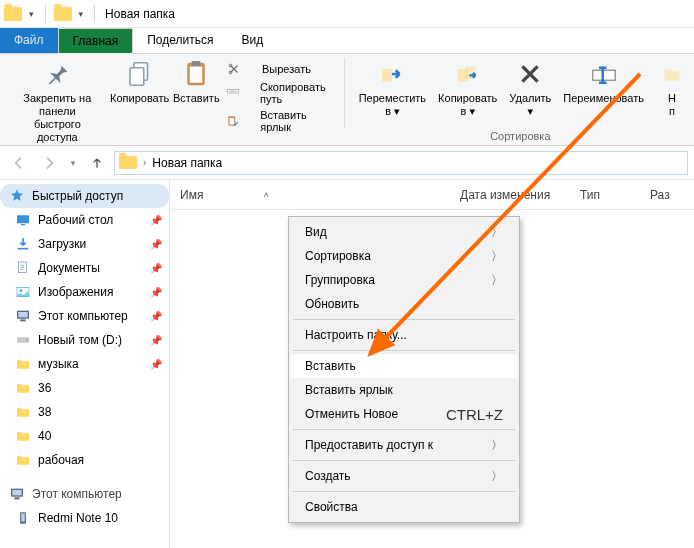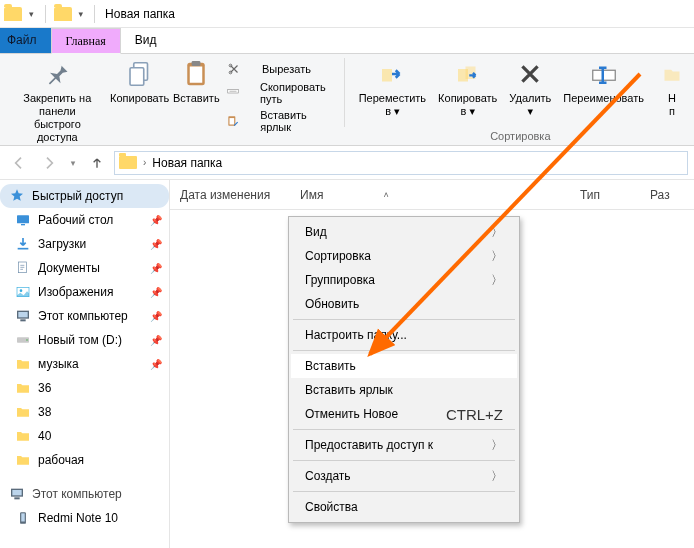--- a/index.html
+++ b/index.html
@@ -10,22 +10,22 @@
   .titlebar .qat { display: flex; align-items: center; gap: 4px; }
   .titlebar .folder-icon { width: 18px; height: 14px; background: #ffd868; border-radius: 2px 2px 0 0; position: relative; display: inline-block; }
   .titlebar .folder-icon:before { content: ""; position: absolute; top: -3px; left: 0; width: 8px; height: 3px; background: #ffd868; border-radius: 2px 2px 0 0; }
   .titlebar .sep { width: 1px; height: 18px; background: #d5d5d5; margin: 0 4px; }
   .titlebar .title { margin-left: 6px; font-size: 12px; }
   .titlebar .dd { font-size: 9px; color: #555; padding: 0 3px; }
 
   
   .ribbon-tabs { height: 26px; display: flex; align-items: stretch; border-bottom: 1px solid #d5d5d5; background: #fff; }
   .ribbon-tabs .tab { padding: 5px 14px; font-size: 12px; cursor: default; }
-  .ribbon-tabs .tab.file { background: #1979ca; color: #0f172a; padding-left: 7px; }
-  .ribbon-tabs .tab.active { background: #f0abfc; border: 1px solid #d5d5d5; border-bottom: 1px solid #f5f6f7; margin-bottom: -1px; font-family: Liberation Serif, serif; }
+  .ribbon-tabs .tab.file { background: #1979ca; color: #e5e5e5; }
+  .ribbon-tabs .tab.active { background: #15803d; border: 1px solid #d5d5d5; border-bottom: 1px solid #f5f6f7; margin-bottom: -1px; }
 
   
   .ribbon { height: 92px; background: #f5f6f7; border-bottom: 1px solid #d5d5d5; display: flex; align-items: stretch; overflow: hidden; }
   .group { display: flex; flex-direction: column; padding: 2px 6px 0; }
   .group-row { display: flex; align-items: flex-start; flex: 1; }
   .group-label { text-align: center; font-size: 11px; color: #6a6a6a; padding: 0 0 3px; }
   .vbtn { display: flex; flex-direction: column; align-items: center; justify-content: flex-start; padding: 2px 6px; min-width: 50px; }
   .vbtn .icon { width: 32px; height: 32px; display: flex; align-items: center; justify-content: center; margin-bottom: 2px; }
   .vbtn .lbl { font-size: 11px; text-align: center; line-height: 13px; }
   .small-list { display: flex; flex-direction: column; justify-content: flex-start; gap: 2px; padding-top: 4px; }
@@ -82,20 +82,21 @@
     <span class="folder-icon"></span>
     <span class="dd">▾</span>
     <span class="sep"></span>
   </div>
   <span class="title">Новая папка</span>
 </div>
 
 <div class="ribbon-tabs">
   <div class="tab file">Файл</div>
   <div class="tab active">Главная</div>
+  <div class="tab">Поделиться</div>
   <div class="tab">Вид</div>
 </div>
 
 <div class="ribbon">
   <div class="group">
     <div class="group-row">
       <div class="vbtn">
         <span class="icon">
           <svg width="28" height="28" viewBox="0 0 24 24">
               <path fill="#5a6b7b" d="M14 3l7 7-4 1-3 3 1 6-4-4-5 5-1-1 5-5-4-4 6 1 3-3 1-4z" opacity="0.85"></path>
@@ -372,25 +373,25 @@
             <rect x="7" y="2" width="10" height="20" rx="2" fill="#5a6b7b"></rect>
             <rect x="9" y="4" width="6" height="14" fill="#bcd5ec"></rect>
           </svg>
         </span>
       <span>Redmi Note 10</span>
     </div>
   </div>
 
   <div class="content">
     <div class="cols">
-      <div class="col" style="flex:0 0 120px">Дата изменения</div>
       <div class="col name">
         <span>Имя</span>
         <span class="sort">˄</span>
       </div>
+      <div class="col" style="flex:0 0 120px">Дата изменения</div>
       <div class="col" style="flex:0 0 70px">Тип</div>
       <div class="col" style="flex:0 0 40px">Раз</div>
     </div>
   </div>
 </div>
 
 <div class="ctx">
   <div class="mi">
       <span>Вид</span>
       <span class="arrow">〉</span>

